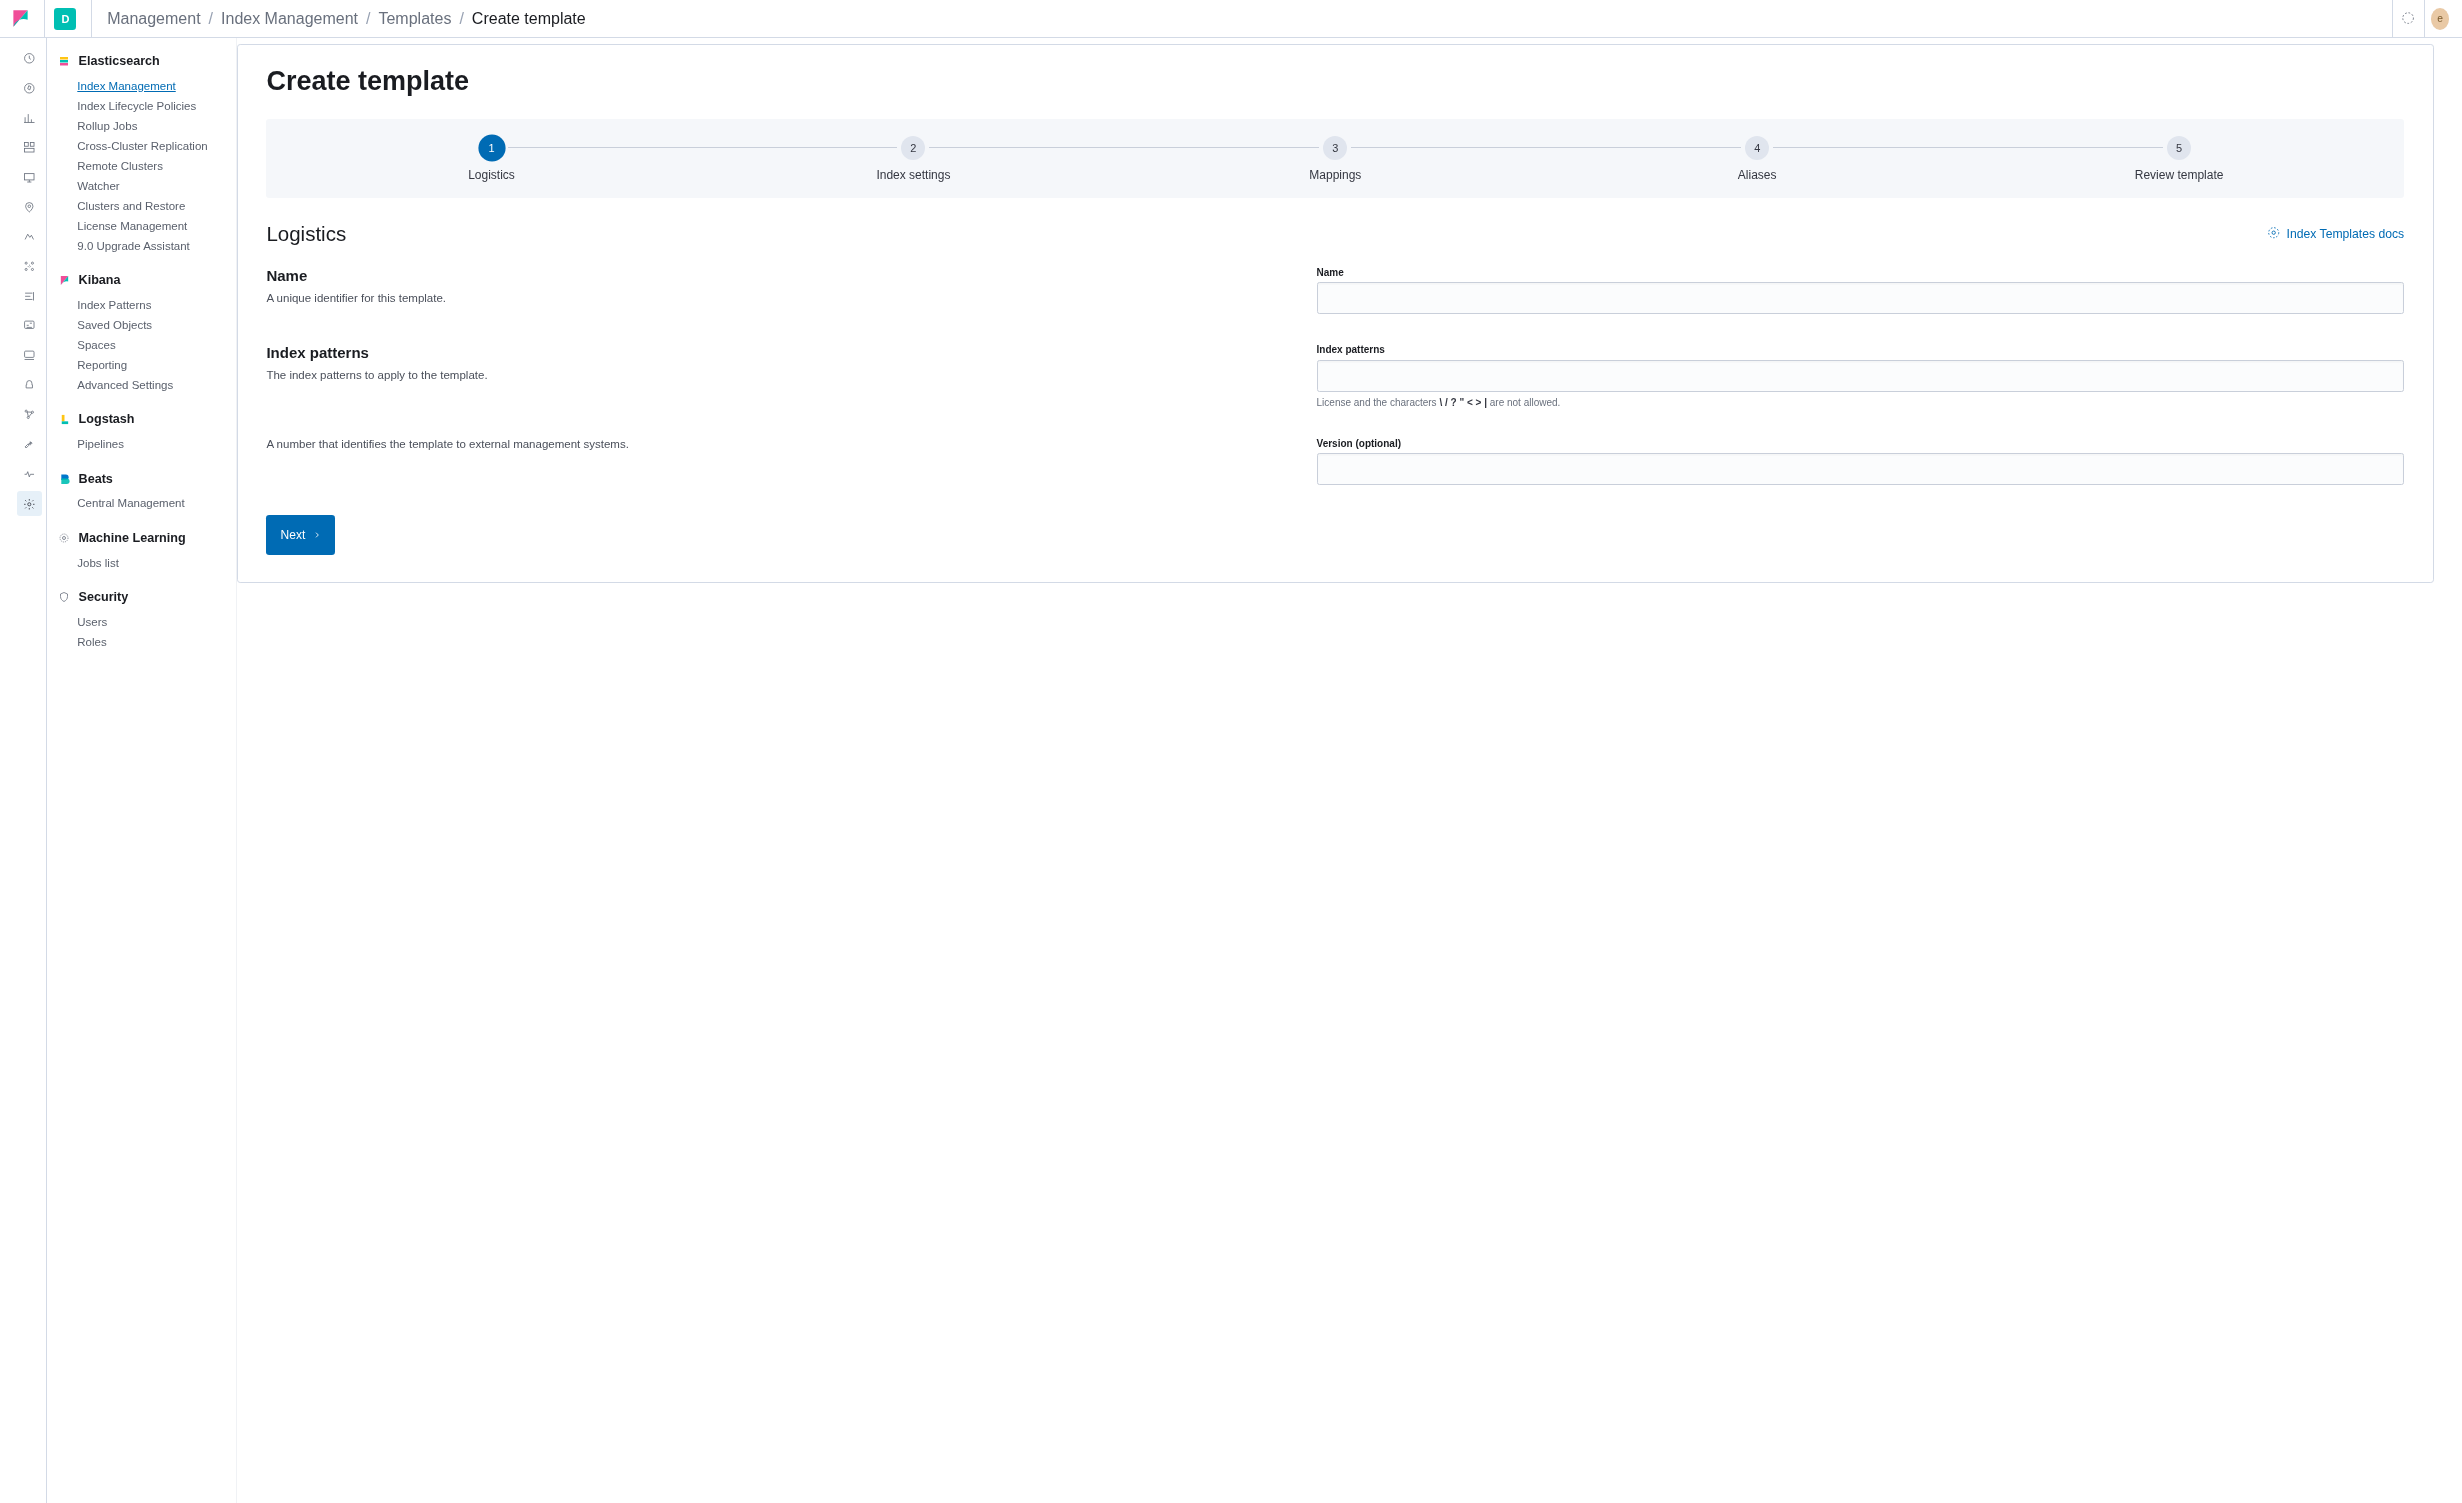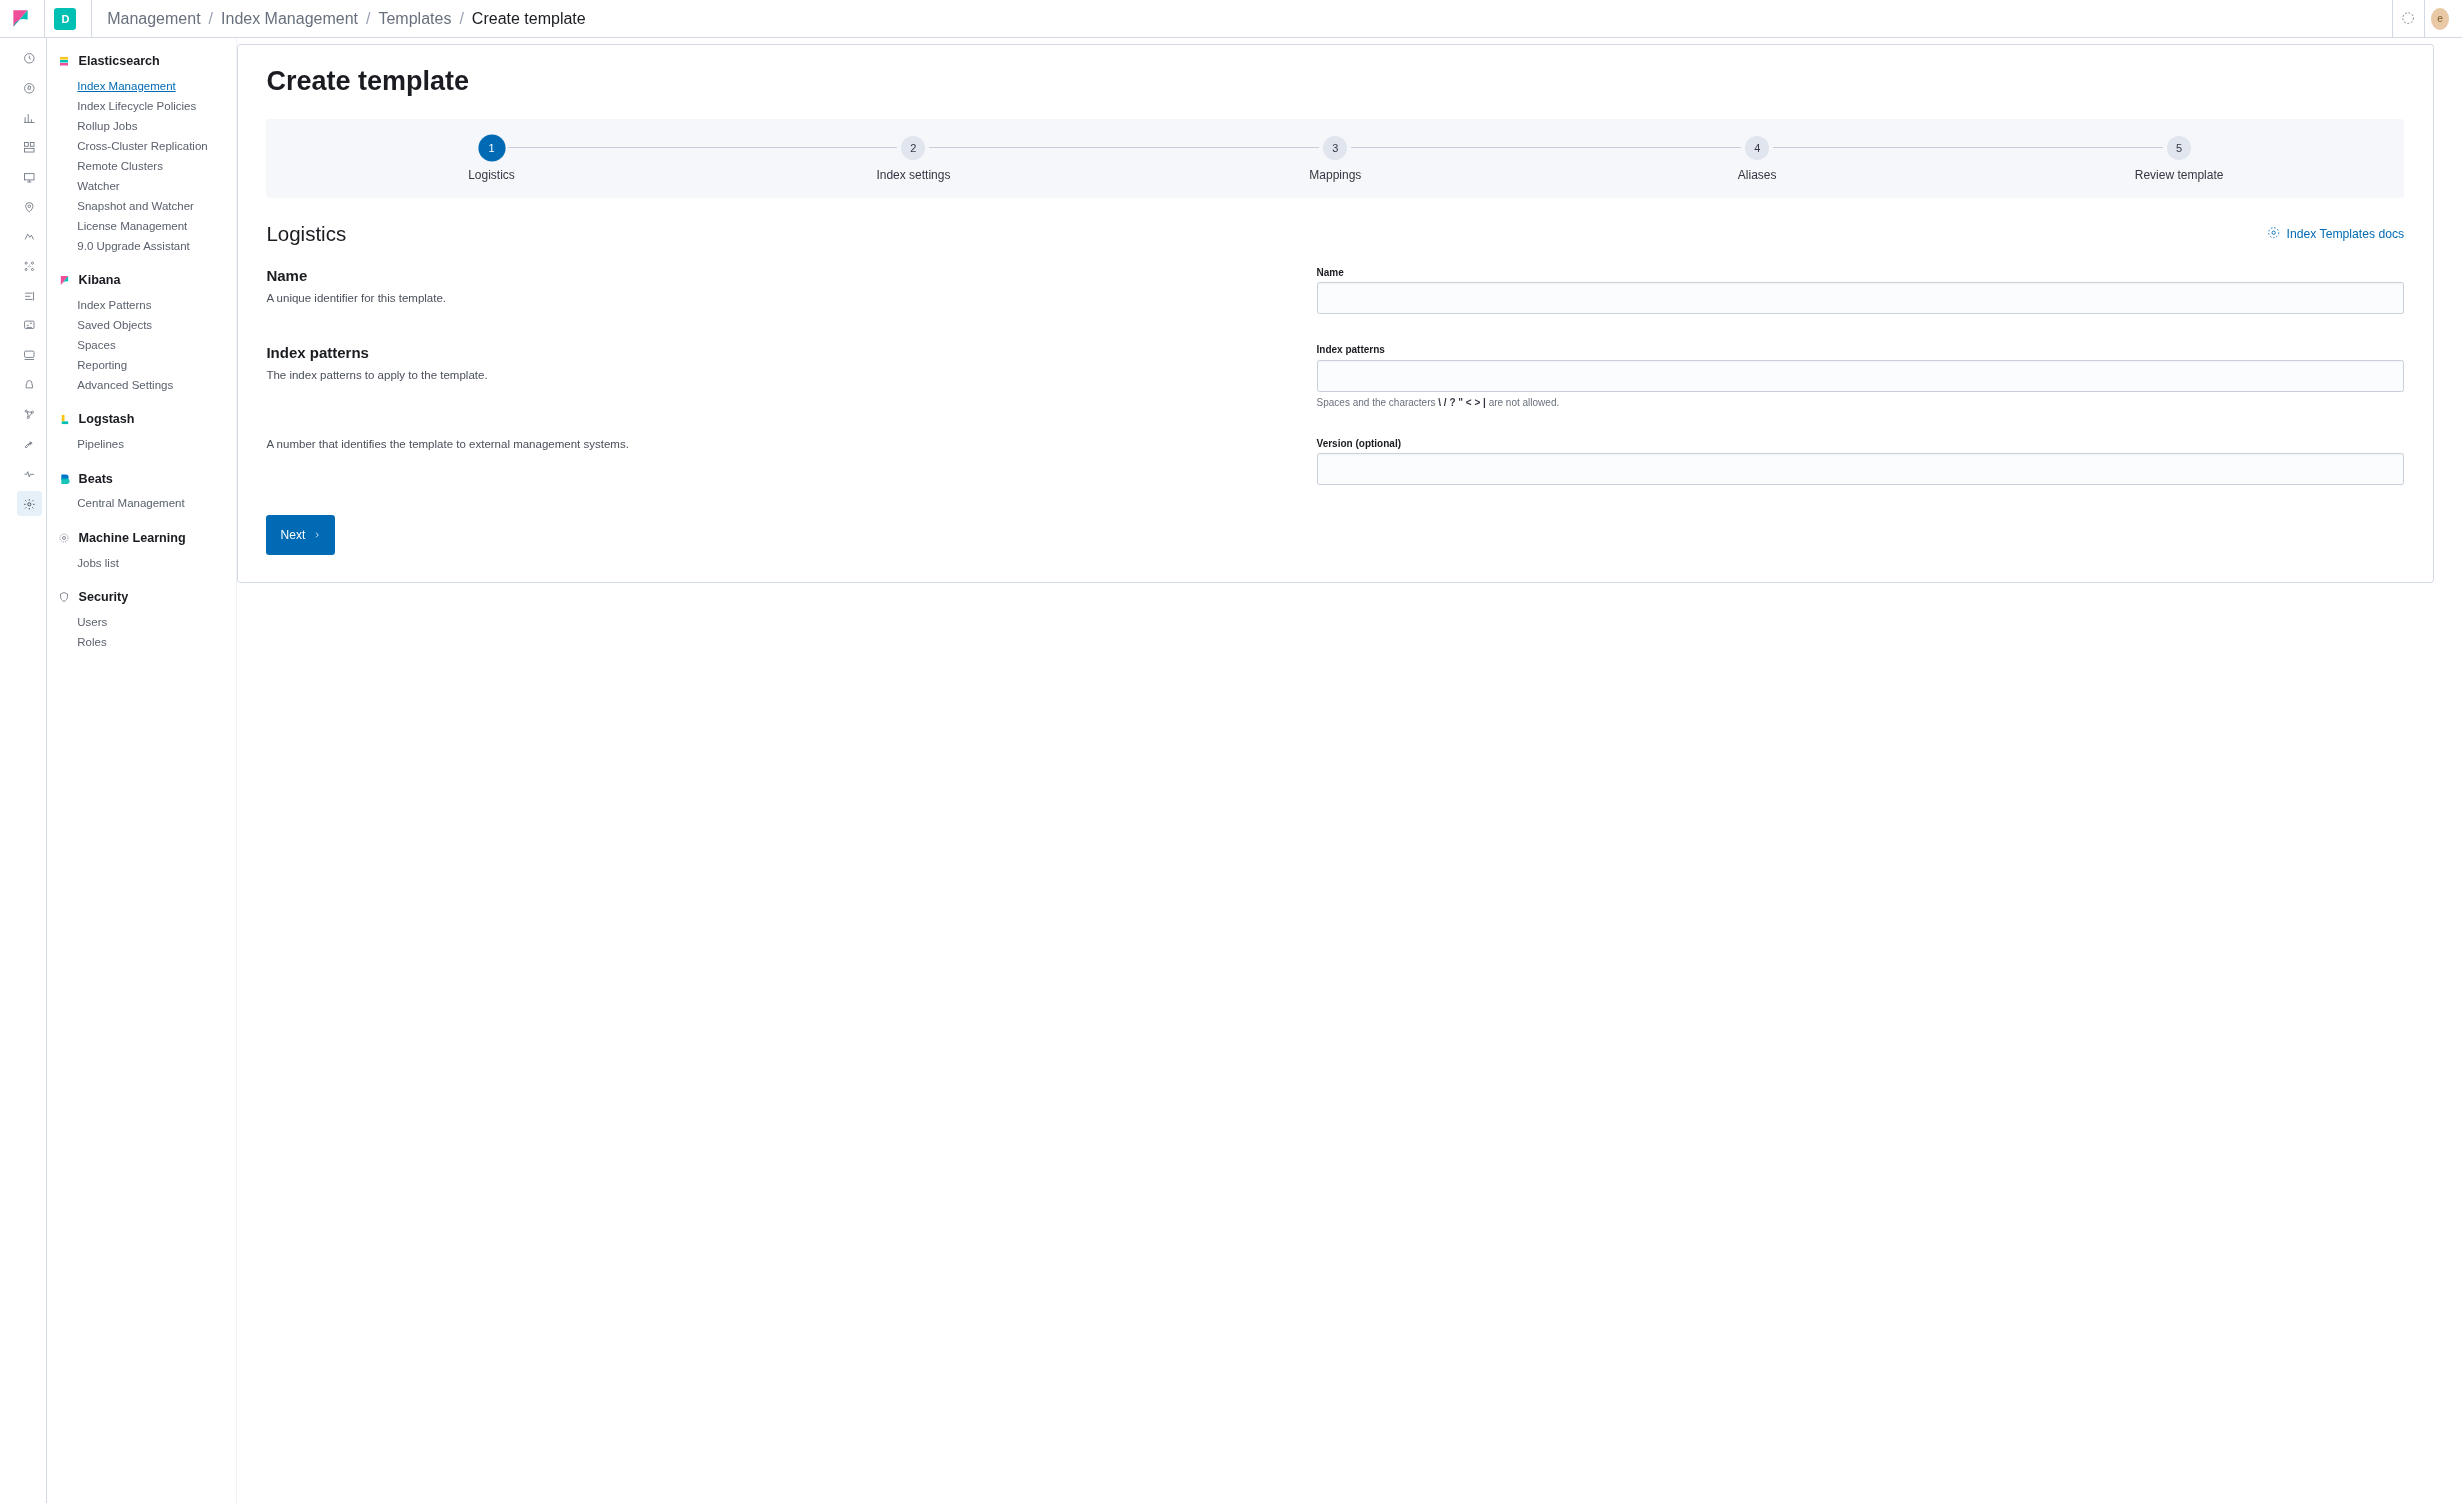--- a/index.html
+++ b/index.html
@@ -393,21 +393,21 @@
         </span>
         <span>Elasticsearch</span>
       </div>
       <ul class="side-items">
         <li class="active">Index Management</li>
         <li>Index Lifecycle Policies</li>
         <li>Rollup Jobs</li>
         <li>Cross-Cluster Replication</li>
         <li>Remote Clusters</li>
         <li>Watcher</li>
-        <li>Snapshot and Watcher</li>
+        <li>Clusters and Restore</li>
         <li>License Management</li>
         <li>9.0 Upgrade Assistant</li>
       </ul>
     </div>
 
     <div class="side-section">
       <div class="side-heading">
         <span class="sec-icon">
           <svg width="11" height="11" viewBox="0 0 24 24">
               <path fill="#f04e98" d="M4 2h16L4 22z"></path>
@@ -543,21 +543,21 @@
       
       <div class="form-row">
         <div class="desc">
           <h3>Index patterns</h3>
           <p>The index patterns to apply to the template.</p>
         </div>
         <div class="field">
           <label>Index patterns</label>
           <input type="text" style="">
           <div class="help-text">
-            <span>Spaces and the characters </span><b>\ / ? " &lt; &gt; |</b><span> are not allowed.</span>
+            <span>License and the characters </span><b>\ / ? " &lt; &gt; |</b><span> are not allowed.</span>
           </div>
         </div>
       </div>
 
       
 
       
       <div class="form-row">
         <div class="desc">
           <p>A number that identifies the template to external management systems.</p>

